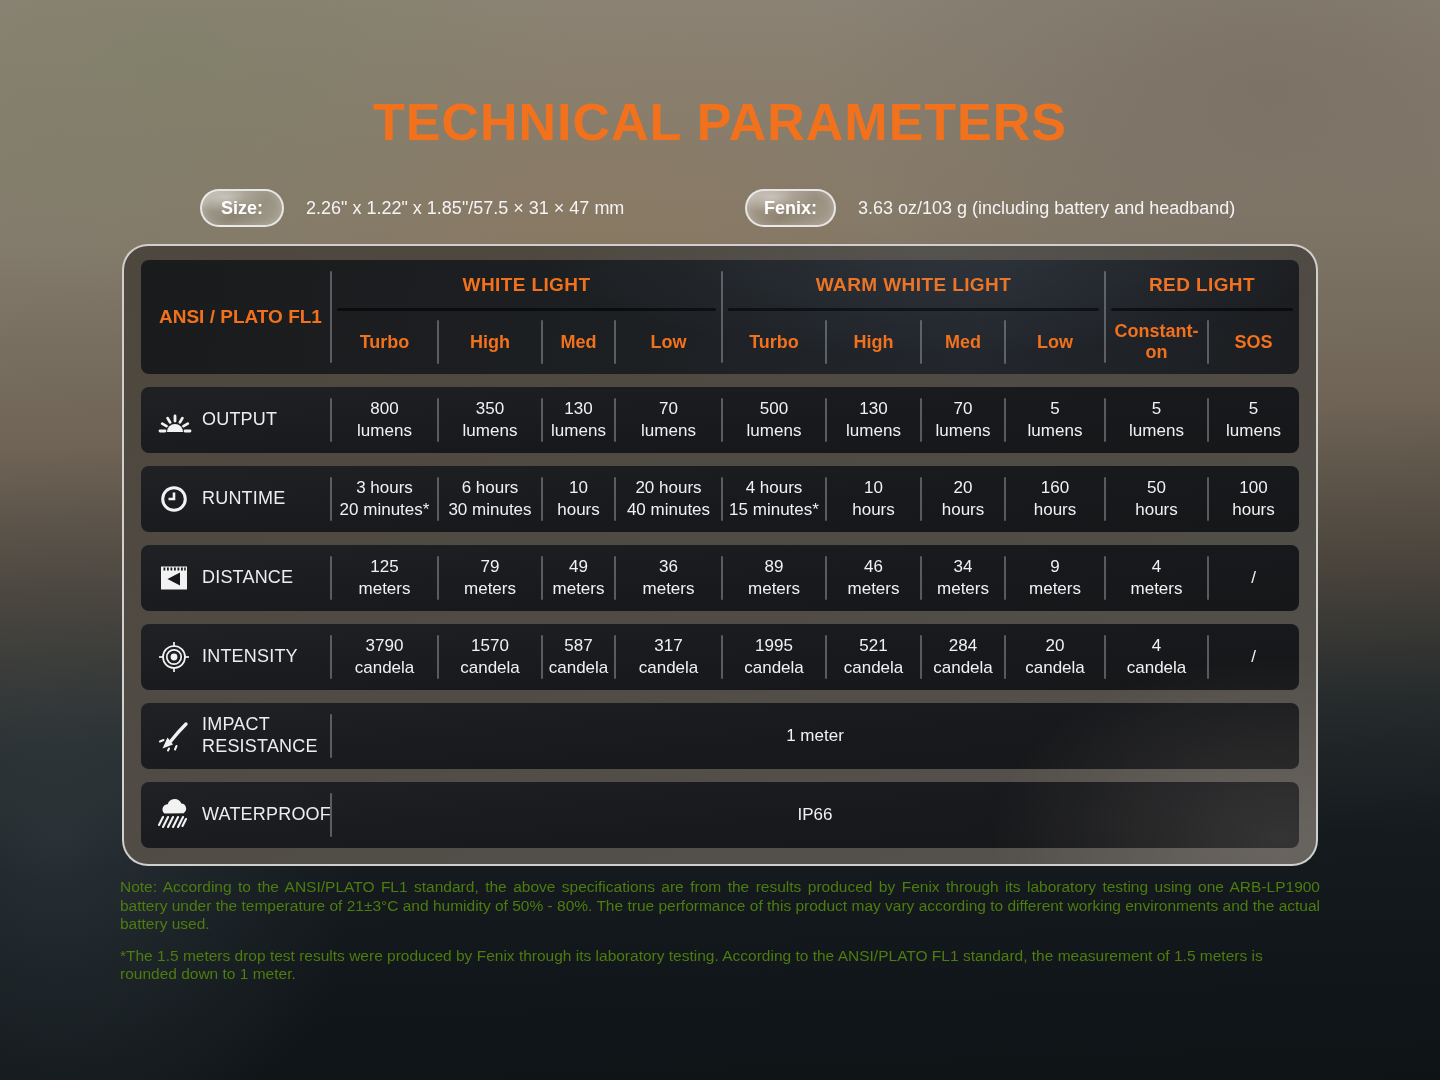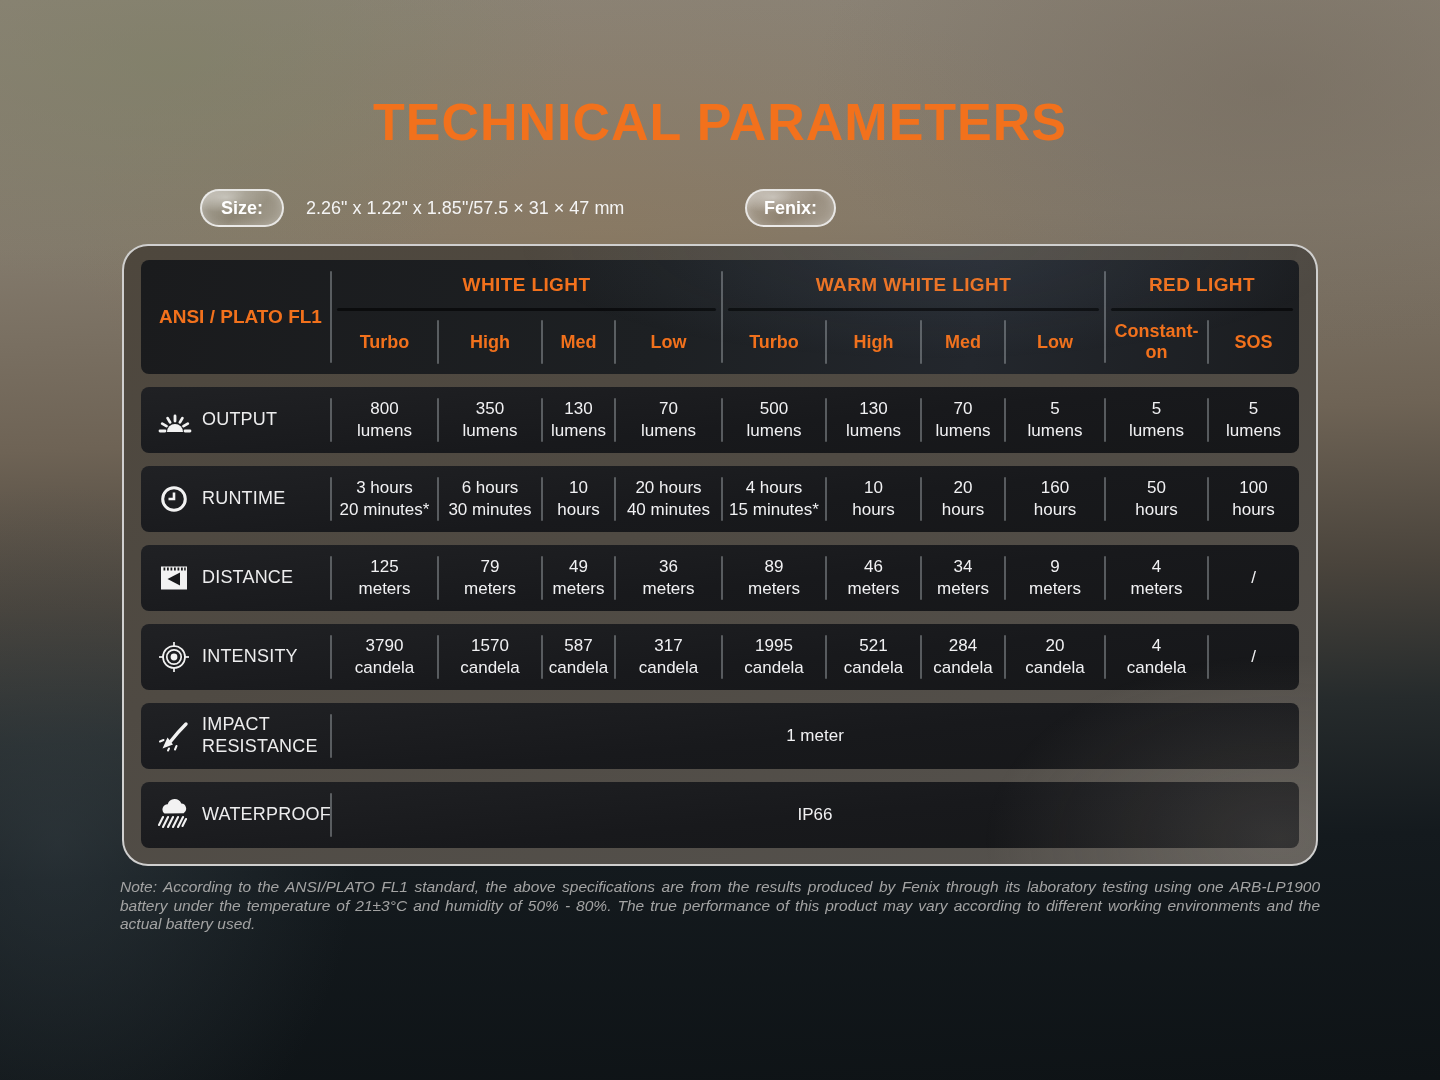--- a/index.html
+++ b/index.html
@@ -107,36 +107,37 @@
     position:relative; display:flex; align-items:center; justify-content:center;
     text-align:center; white-space:pre-line; padding:6px 4px;
     color:#f1f1f3; font-size:17px; line-height:1.28;
   }
   .value.span { grid-column:2/12; }
   .vdiv::before {
     content:""; position:absolute; left:-1px; top:16%; height:68%; width:2px;
     background:rgba(152,157,162,0.5); border-radius:1px;
   }
 
-  .notes { width:1200px; margin:12px auto 0; color:#a3a3a3; font-size:15.5px; line-height:1.2;font-style:italic; }
+  .notes { width:1200px; margin:12px auto 0; color:#4d7c0f; font-size:15.5px; line-height:1.2; }
   .notes p { margin:0 0 13px; }
   .notes p.justify { text-align:justify; }
 </style>
 </head>
 <body>
 
 <div class="title">TECHNICAL PARAMETERS</div>
 
 <div class="badges">
   <div class="badge-group size">
     <span class="pill">Size:</span>
     <span class="badge-text">2.26" x 1.22" x 1.85"/57.5 × 31 × 47 mm</span>
   </div>
   <div class="badge-group">
     <span class="pill">Fenix:</span>
+    <span class="badge-text">3.63 oz/103 g (including battery and headband)</span>
   </div>
 </div>
 
 <div class="card">
 
   <div class="thead grid-cols">
     <div class="corner">ANSI / PLATO FL1</div>
     <div class="group g-white">WHITE LIGHT</div>
     <div class="group g-warm">WARM WHITE LIGHT</div>
     <div class="group g-red">RED LIGHT</div>
@@ -340,13 +341,14 @@
       </span>
       <span>WATERPROOF</span>
     </div>
     <div class="value vdiv span">IP66</div>
   </div>
 
 </div>
 
 <div class="notes">
   <p class="justify">Note: According to the ANSI/PLATO FL1 standard, the above specifications are from the results produced by Fenix through its laboratory testing using one ARB-LP1900 battery under the temperature of 21±3°C and humidity of 50% - 80%. The true performance of this product may vary according to different working environments and the actual battery used.</p>
+  <p>*The 1.5 meters drop test results were produced by Fenix through its laboratory testing. According to the ANSI/PLATO FL1 standard, the measurement of 1.5 meters is rounded down to 1 meter.</p>
 </div>
 
 </body></html>

